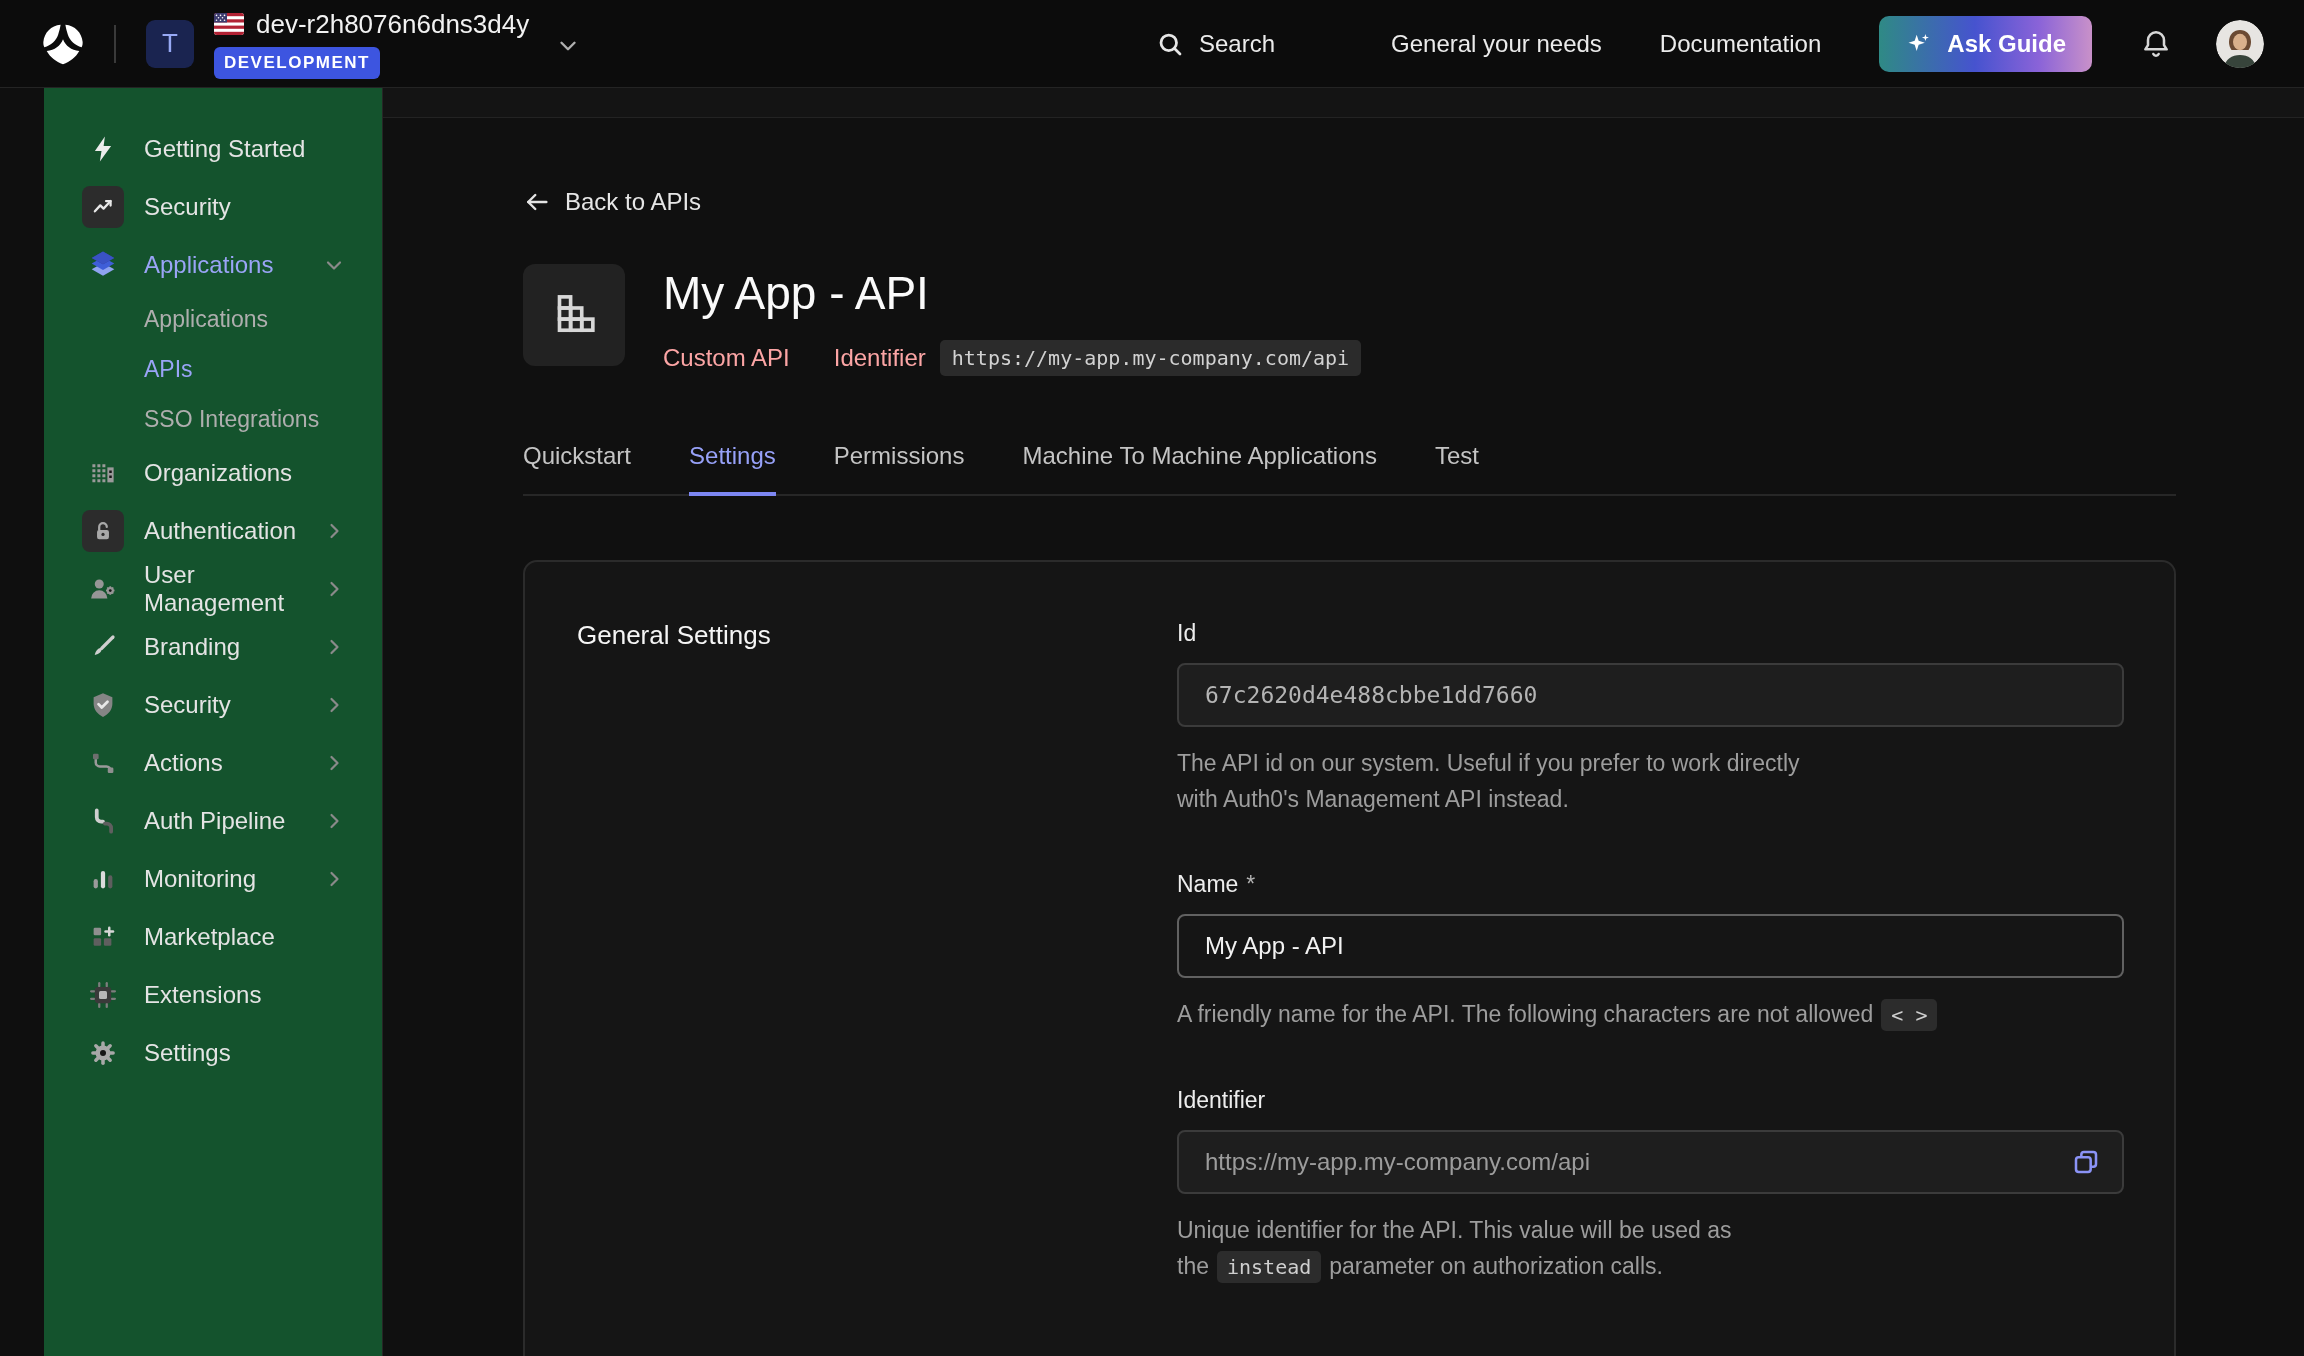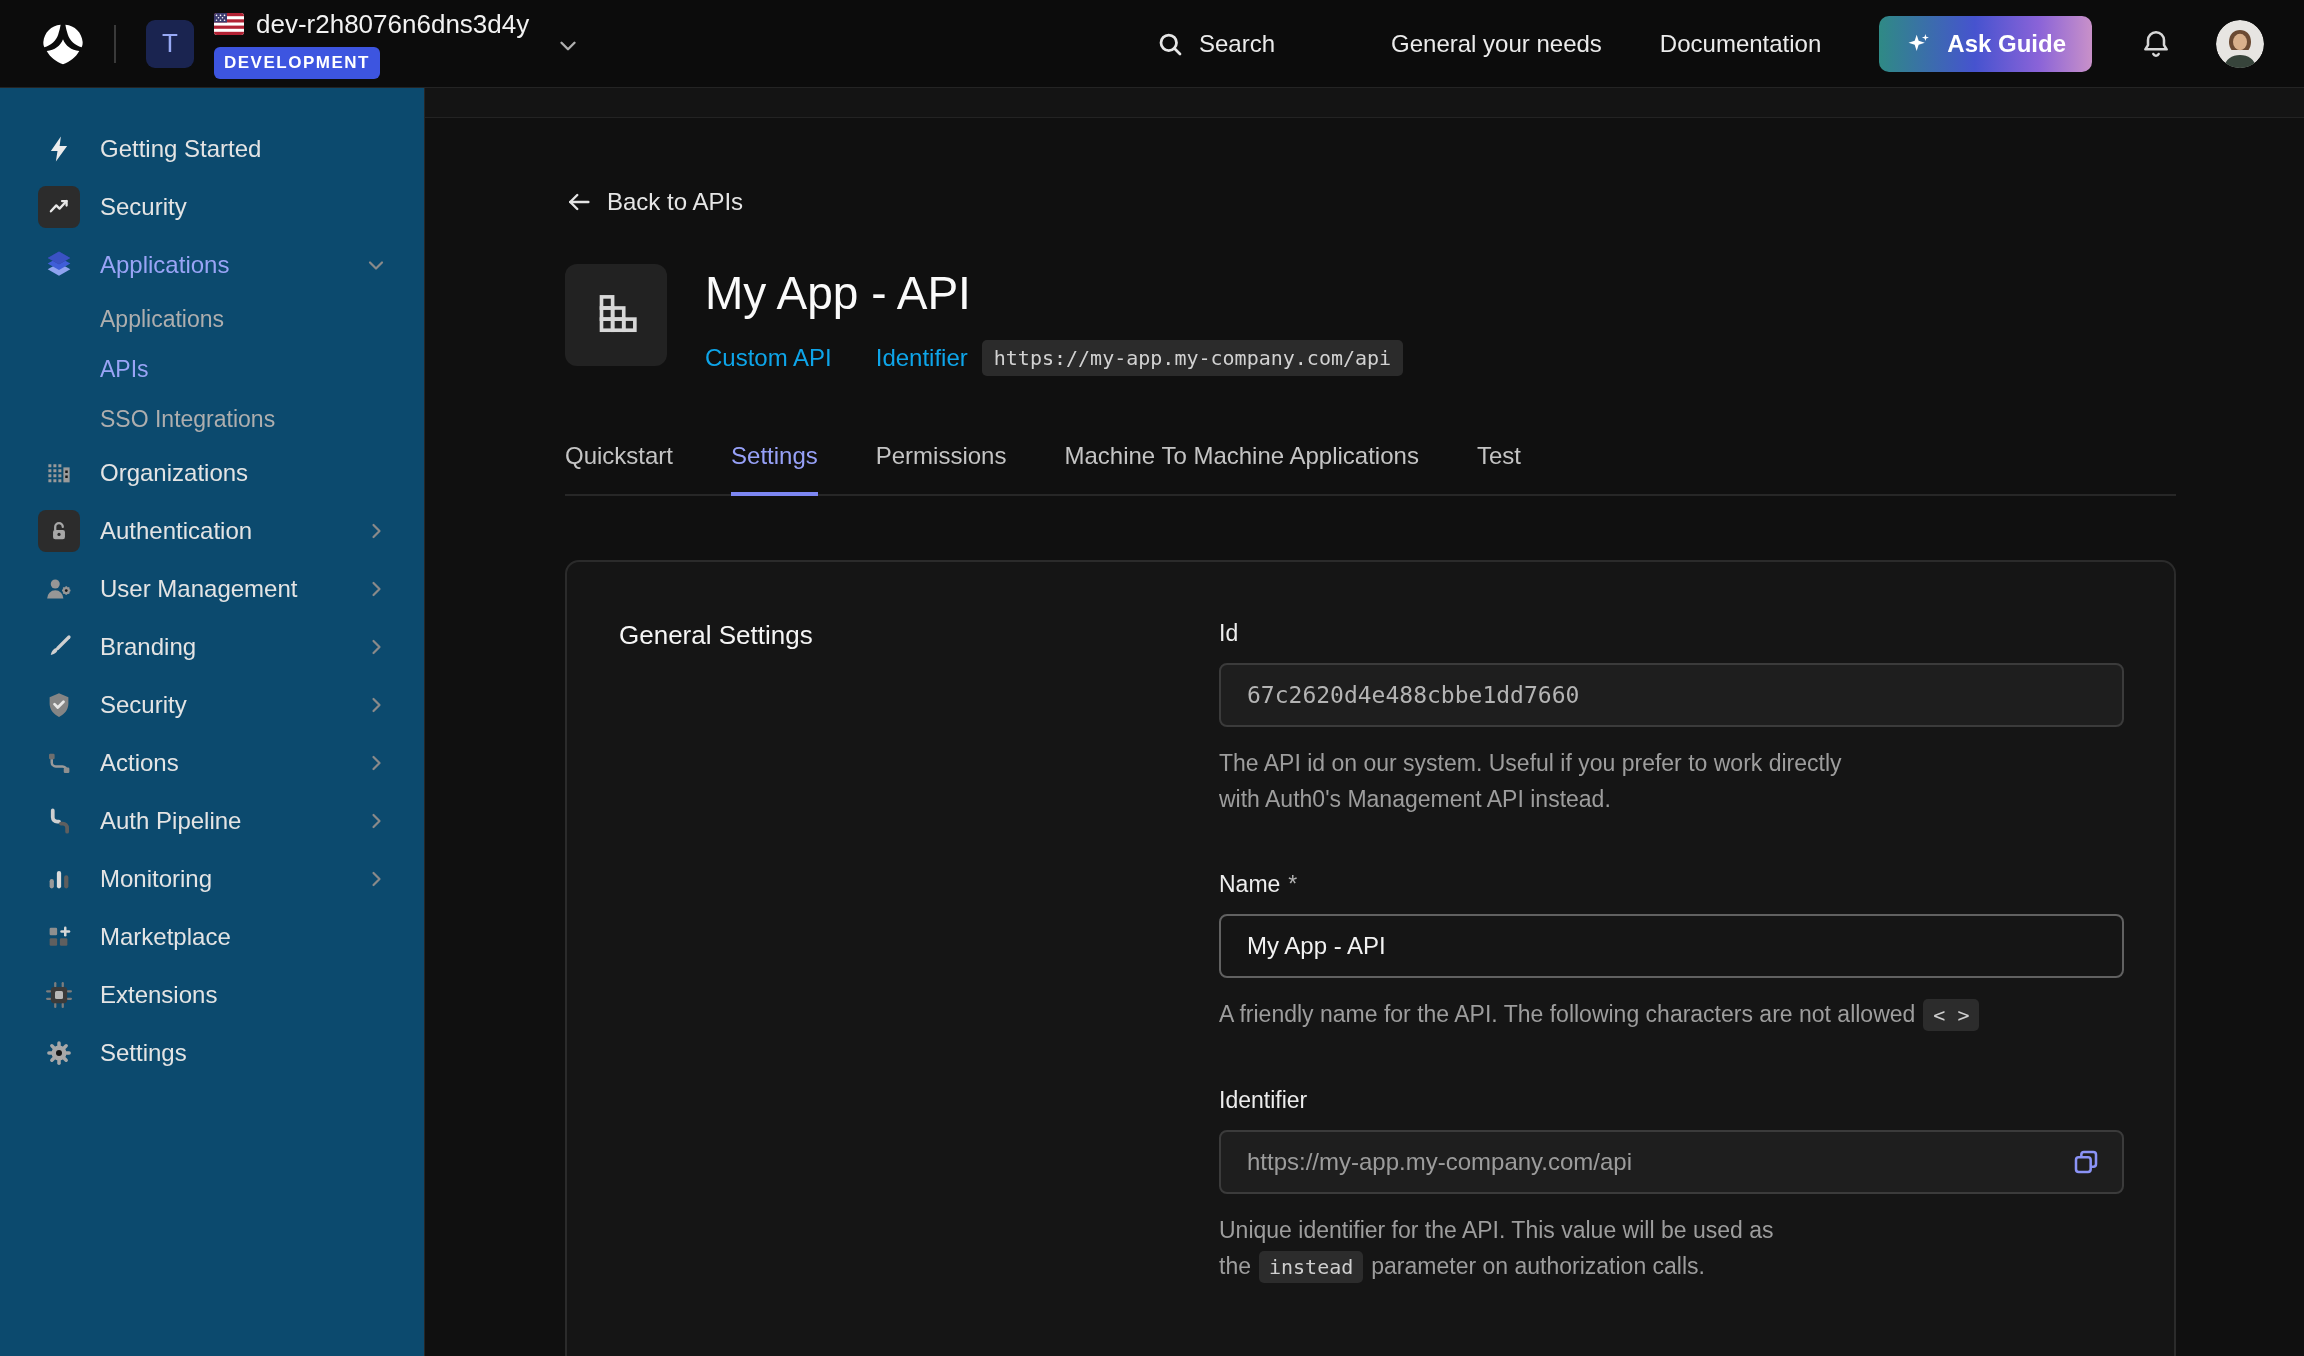--- a/index.html
+++ b/index.html
@@ -26,22 +26,22 @@
   .ask-guide { height:56px; border-radius:10px; border:none; cursor:pointer;
                padding:0 26px; display:flex; align-items:center; gap:14px;
                background:linear-gradient(90deg,#2f8a85 0%,#4653cf 45%,#8a63d8 75%,#c991c9 100%);
                color:#fff; font-size:24px; font-weight:600; font-family:inherit; }
   .nav-bell { margin-left:48px; cursor:pointer; display:flex; }
   .nav-avatar { margin-left:44px; width:48px; height:48px; border-radius:50%; overflow:hidden;
                 cursor:pointer; display:flex; }
 
   
   .shell { display:flex; height:1268px; }
-  .sidebar { width:425px; background:#0c4a6e; border-right:1px solid #262626;
-             padding-top:32px; flex:none; }
+  .sidebar { width:339px; background:#14532d; border-right:1px solid #262626;
+             padding-top:32px; flex:none;margin-left:44px; }
   .main { flex:1; background:#101010; position:relative; }
   .top-strip { height:30px; background:#141414; border-bottom:1px solid #232323; }
   .content { padding:0 128px 0 140px; }
 
   
   .nav-item { height:58px; display:flex; align-items:center; padding:0 36px 0 38px;
               cursor:pointer; }
   .nav-icon { width:42px; height:42px; flex:none; display:flex; align-items:center;
               justify-content:center; margin-right:20px; }
   .icon-tile { width:42px; height:42px; border-radius:8px; background:#2c2c2c;
@@ -55,21 +55,21 @@
   
   .back-link { margin-top:70px; display:inline-flex; align-items:center; gap:14px;
                cursor:pointer; }
   .back-label { color:#e6e6e6; font-size:24px; }
   .page-head { margin-top:44px; display:flex; }
   .api-logo-box { width:102px; height:102px; border-radius:12px; background:#222222;
                   display:flex; align-items:center; justify-content:center; flex:none; }
   .head-right { margin-left:38px; }
   .page-title { color:#fafafa; font-size:46px; font-weight:500; margin-top:2px; }
   .meta-row { margin-top:20px; display:flex; align-items:center; }
-  .meta-text { color:#0ea5e9; font-size:24px; }
+  .meta-text { color:#fca5a5; font-size:24px; }
   .meta-gap { width:44px; }
   .code-chip { background:#2b2b2b; border-radius:5px; padding:6px 12px; margin-left:14px;
                font-family:"DejaVu Sans Mono", monospace; font-size:20px; color:#d2d2d2; }
 
   
   .tabs { margin-top:66px; display:flex; gap:58px; border-bottom:2px solid #272727; }
   .tab { font-size:24px; color:#c4c4c4; padding-bottom:22px; border-bottom:4px solid transparent;
          margin-bottom:-2px; cursor:pointer; }
   .tab.active { color:#97a1f8; border-bottom-color:#7d87f2; }
 

